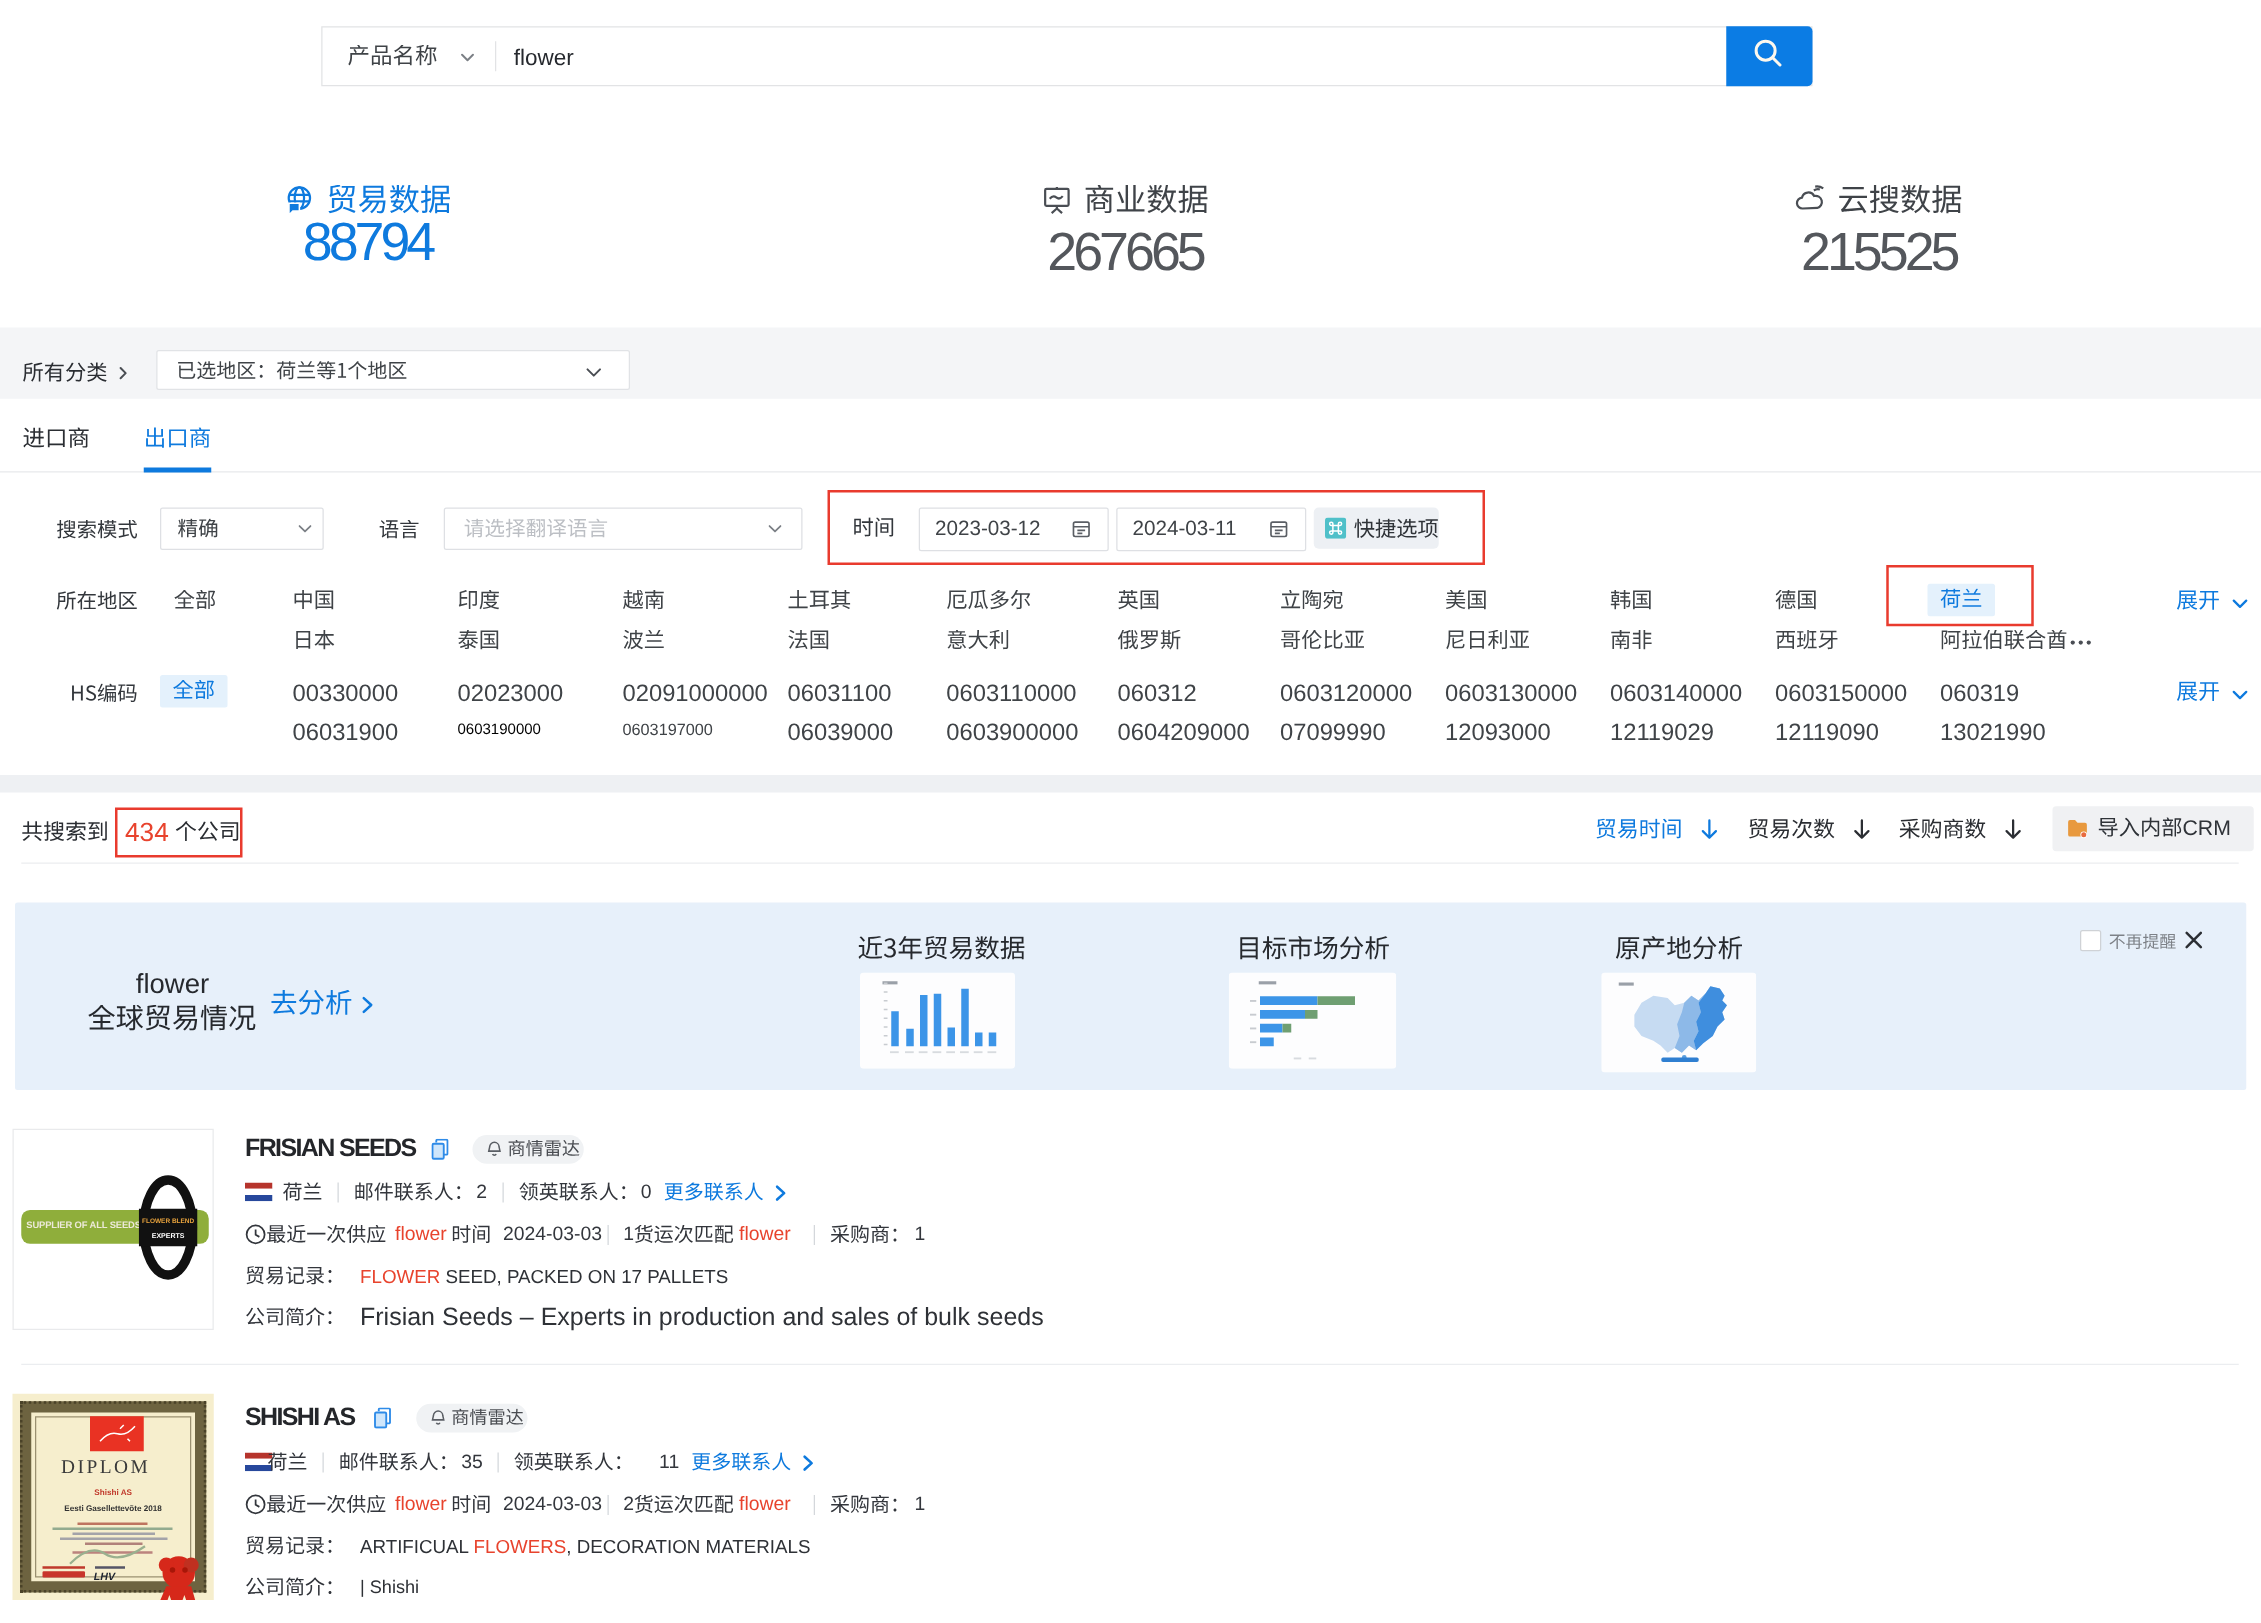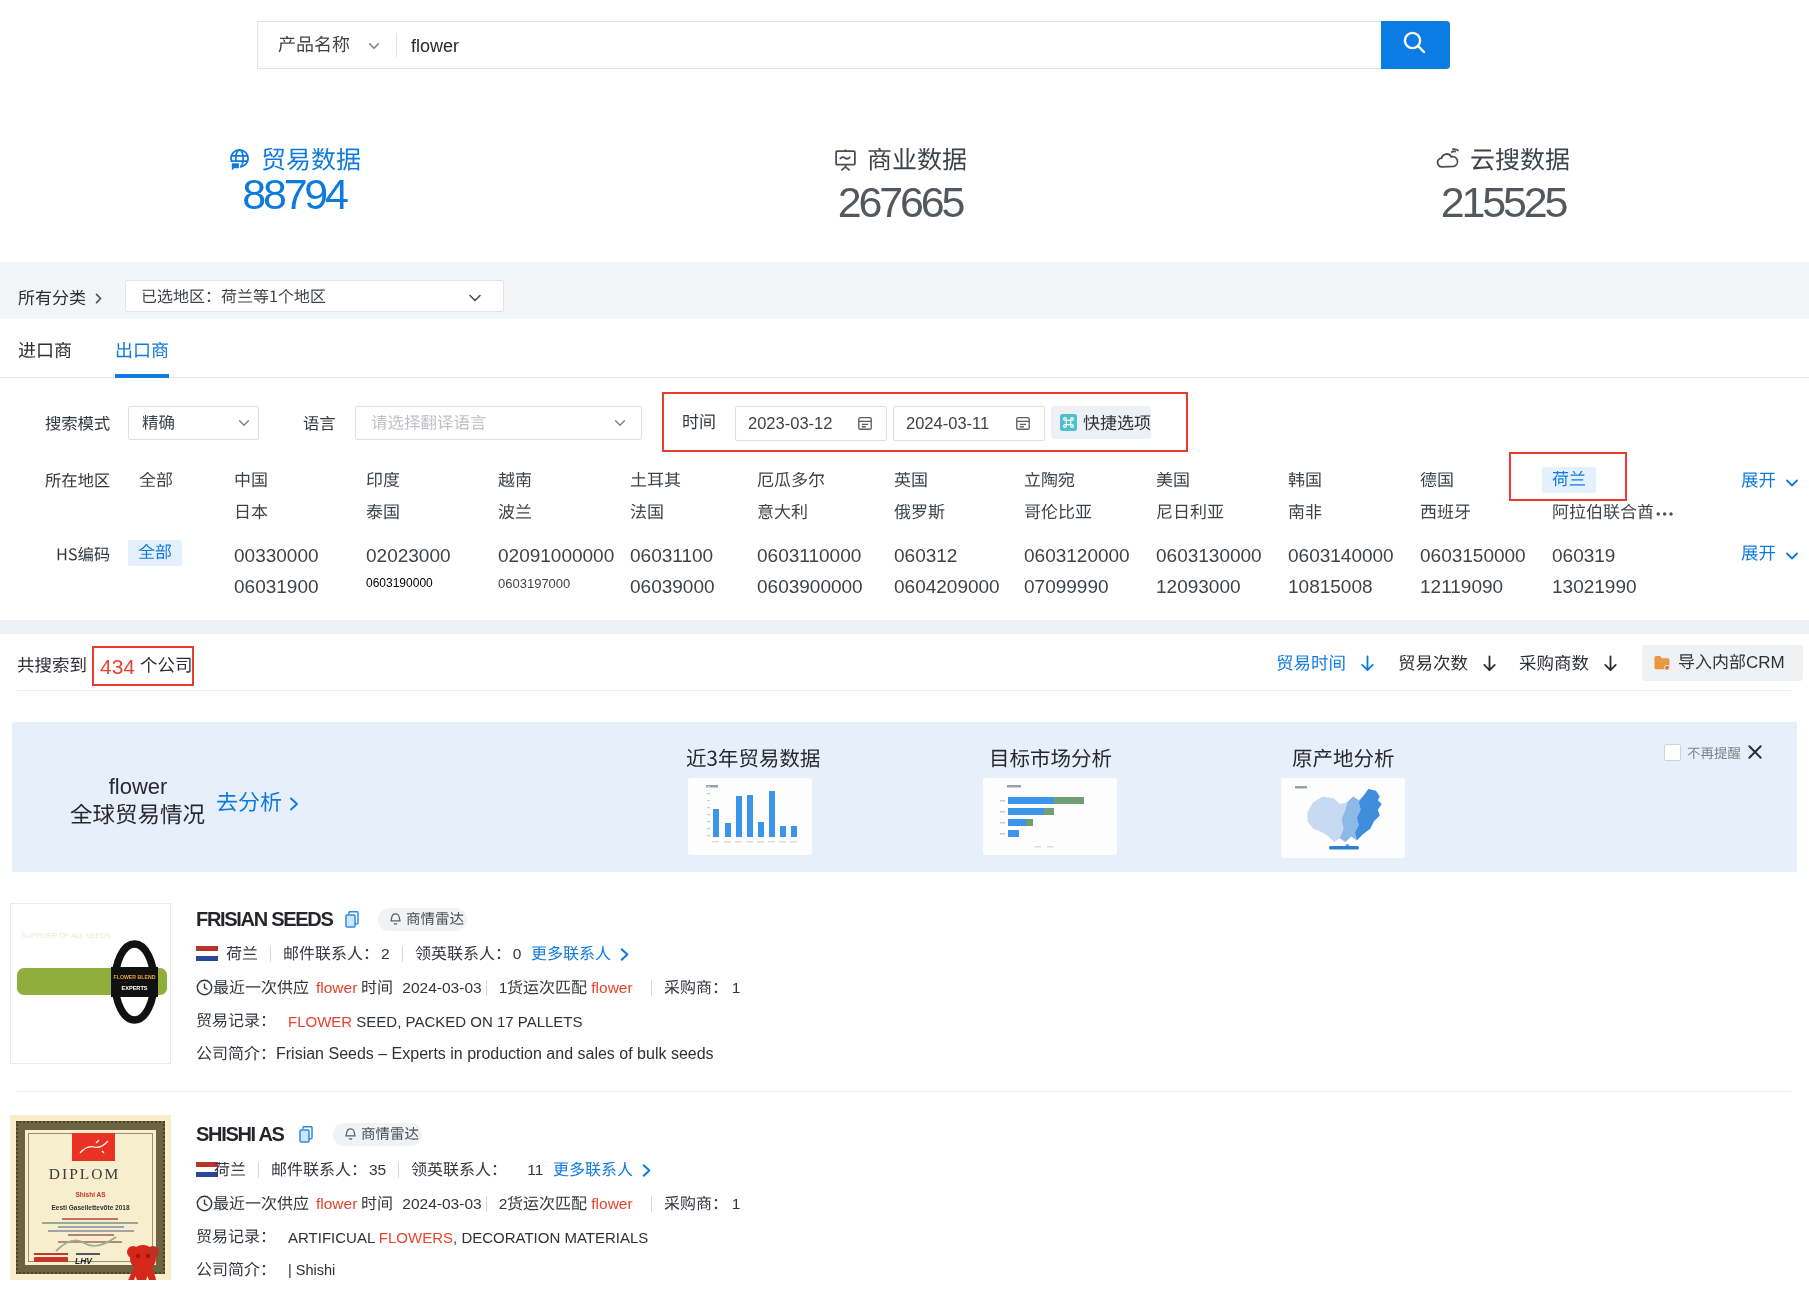--- a/index.html
+++ b/index.html
@@ -559,21 +559,21 @@
 <div class="lat" style="left:1420px;top:545px;font-size:19px;color:#3f4347">0603150000</div>
 <div class="lat" style="left:1552px;top:545px;font-size:19px;color:#3f4347">060319</div>
 <div class="lat" style="left:234px;top:576px;font-size:19px;color:#3f4347">06031900</div>
 <div class="lat" style="left:366px;top:576px;font-size:12px;color:#000000">0603190000</div>
 <div class="lat" style="left:498px;top:576px;font-size:13px;color:#3f4347">0603197000</div>
 <div class="lat" style="left:630px;top:576px;font-size:19px;color:#3f4347">06039000</div>
 <div class="lat" style="left:757px;top:576px;font-size:19px;color:#3f4347">0603900000</div>
 <div class="lat" style="left:894px;top:576px;font-size:19px;color:#3f4347">0604209000</div>
 <div class="lat" style="left:1024px;top:576px;font-size:19px;color:#3f4347">07099990</div>
 <div class="lat" style="left:1156px;top:576px;font-size:19px;color:#3f4347">12093000</div>
-<div class="lat" style="left:1288px;top:576px;font-size:19px;color:#3f4347">10815008</div>
+<div class="lat" style="left:1288px;top:576px;font-size:19px;color:#3f4347">12119029</div>
 <div class="lat" style="left:1420px;top:576px;font-size:19px;color:#3f4347">12119090</div>
 <div class="lat" style="left:1552px;top:576px;font-size:19px;color:#3f4347">13021990</div>
 <svg style="position:absolute;left:1741px;top:545px;" width="35" height="19" viewBox="0 0 35 19">
     <g fill="#0e7ade" transform="translate(0,14.35) scale(0.01750,-0.01750)">
       <use href="#g5c55" x="0"></use>
       <use href="#g5f00" x="1000"></use>
     </g>
   </svg>
 <svg class="abs" style="left:1784px;top:548px" width="16" height="16" viewBox="0 0 16 16">
     <path d="M3 5.5 L8 10.5 L13 5.5" fill="none" stroke="#0e7ade" stroke-width="1.8" stroke-linecap="round" stroke-linejoin="round"></path>
@@ -768,21 +768,21 @@
       <use href="#g518d" x="1000"></use>
       <use href="#g63d0" x="2000"></use>
       <use href="#g9192" x="3000"></use>
     </g>
   </svg>
 <svg class="abs" style="left:1746px;top:743px" width="18" height="18" viewBox="0 0 19 19">
     <path d="M3.5 3.5 L15.5 15.5 M15.5 3.5 L3.5 15.5" stroke="#2b2e33" stroke-width="2.1" stroke-linecap="round"></path>
   </svg>
 <div class="abs" style="left:10px;top:903px;width:161px;height:161px;border:1px solid #e9eaec;background:#fff"></div>
 <div class="abs" style="left:17px;top:968px;width:150px;height:27px;background:#8fae3b;border-radius:7px"></div>
-<div class="lat" style="left:21px;top:931px;font-size:7.5px;font-weight:normal;color:#ece9d8;letter-spacing:-0.1px">SUPPLIER OF ALL SEEDS</div>
+<div class="lat" style="left:21px;top:975px;font-size:7.5px;font-weight:bold;color:#ece9d8;letter-spacing:-0.1px">SUPPLIER OF ALL SEEDS</div>
 <svg class="abs" style="left:111px;top:940px" width="47" height="84" viewBox="0 0 47 84">
     <ellipse cx="23.5" cy="42" rx="19.5" ry="38" fill="#fff" stroke="#111" stroke-width="7.5"></ellipse>
     <rect x="0" y="27" width="47" height="30" fill="#111"></rect>
     <text x="23.5" y="38.5" font-size="5.2" font-weight="bold" fill="#e8a33d" text-anchor="middle" font-family="Liberation Sans">FLOWER BLEND</text>
     <text x="23.5" y="50" font-size="5.6" font-weight="bold" fill="#fff" text-anchor="middle" font-family="Liberation Sans">EXPERTS</text>
   </svg>
 <div class="lat" style="left:196px;top:908px;font-size:20px;font-weight:bold;color:#24262a;letter-spacing:-1.3px">FRISIAN SEEDS</div>
 <svg class="abs" style="left:345px;top:911px" width="14" height="17" viewBox="0 0 14 17">
     <path d="M4 3 V1.5 a0.8 0.8 0 0 1 0.8 -0.8 h7.4 a0.8 0.8 0 0 1 0.8 0.8 v10.4 a0.8 0.8 0 0 1 -0.8 0.8 H10" fill="none" stroke="#2e8be8" stroke-width="1.5"></path>
     <rect x="1" y="4" width="9" height="12" rx="1" fill="#cfe6fb" stroke="#2e8be8" stroke-width="1.5"></rect>
@@ -917,21 +917,21 @@
 <div class="row" style="left:196px;top:1042px;height:24px;font-size:16.5px;color:#2e3136">
     <svg style="" width="80" height="17" viewBox="0 0 80 17">
       <g fill="#33363c" transform="translate(0,13.12) scale(0.01600,-0.01600)">
         <use href="#g516c" x="0"></use>
         <use href="#g53f8" x="1000"></use>
         <use href="#g7b80" x="2000"></use>
         <use href="#g4ecb" x="3000"></use>
         <use href="#gff1a" x="4000"></use>
       </g>
     </svg>
-    <span style="font-size:16px">Frisian Seeds – Experts in production and sales of bulk seeds</span>
+    <span style="margin-left:12px;font-size:20px">Frisian Seeds – Experts in production and sales of bulk seeds</span>
   </div>
 <div class="abs" style="left:17px;top:1091px;width:1774px;height:1px;background:#ebedf0"></div>
 <div class="abs" style="left:10px;top:1115px;width:161px;height:165px;background:#f6eecd;overflow:hidden">
     <div style="position:absolute;left:6px;top:6px;right:6px;bottom:6px;border:9px solid #6d6340"></div>
     <div style="position:absolute;left:6px;top:6px;right:6px;bottom:6px;border:2px dotted #4a4228"></div>
     <div style="position:absolute;left:18px;top:18px;right:18px;bottom:18px;border:1px solid #9a9070"></div>
     <div style="position:absolute;left:62px;top:18px;width:43px;height:28px;background:#e93223"></div>
     <svg style="position:absolute;left:62px;top:18px" width="43" height="28" viewBox="0 0 43 28">
       <path d="M8 20 Q15 12 22 14 T36 8 M24 10 l3 -3 M30 18 l2 2" stroke="#fff" stroke-width="1.2" fill="none"></path>
     </svg>

